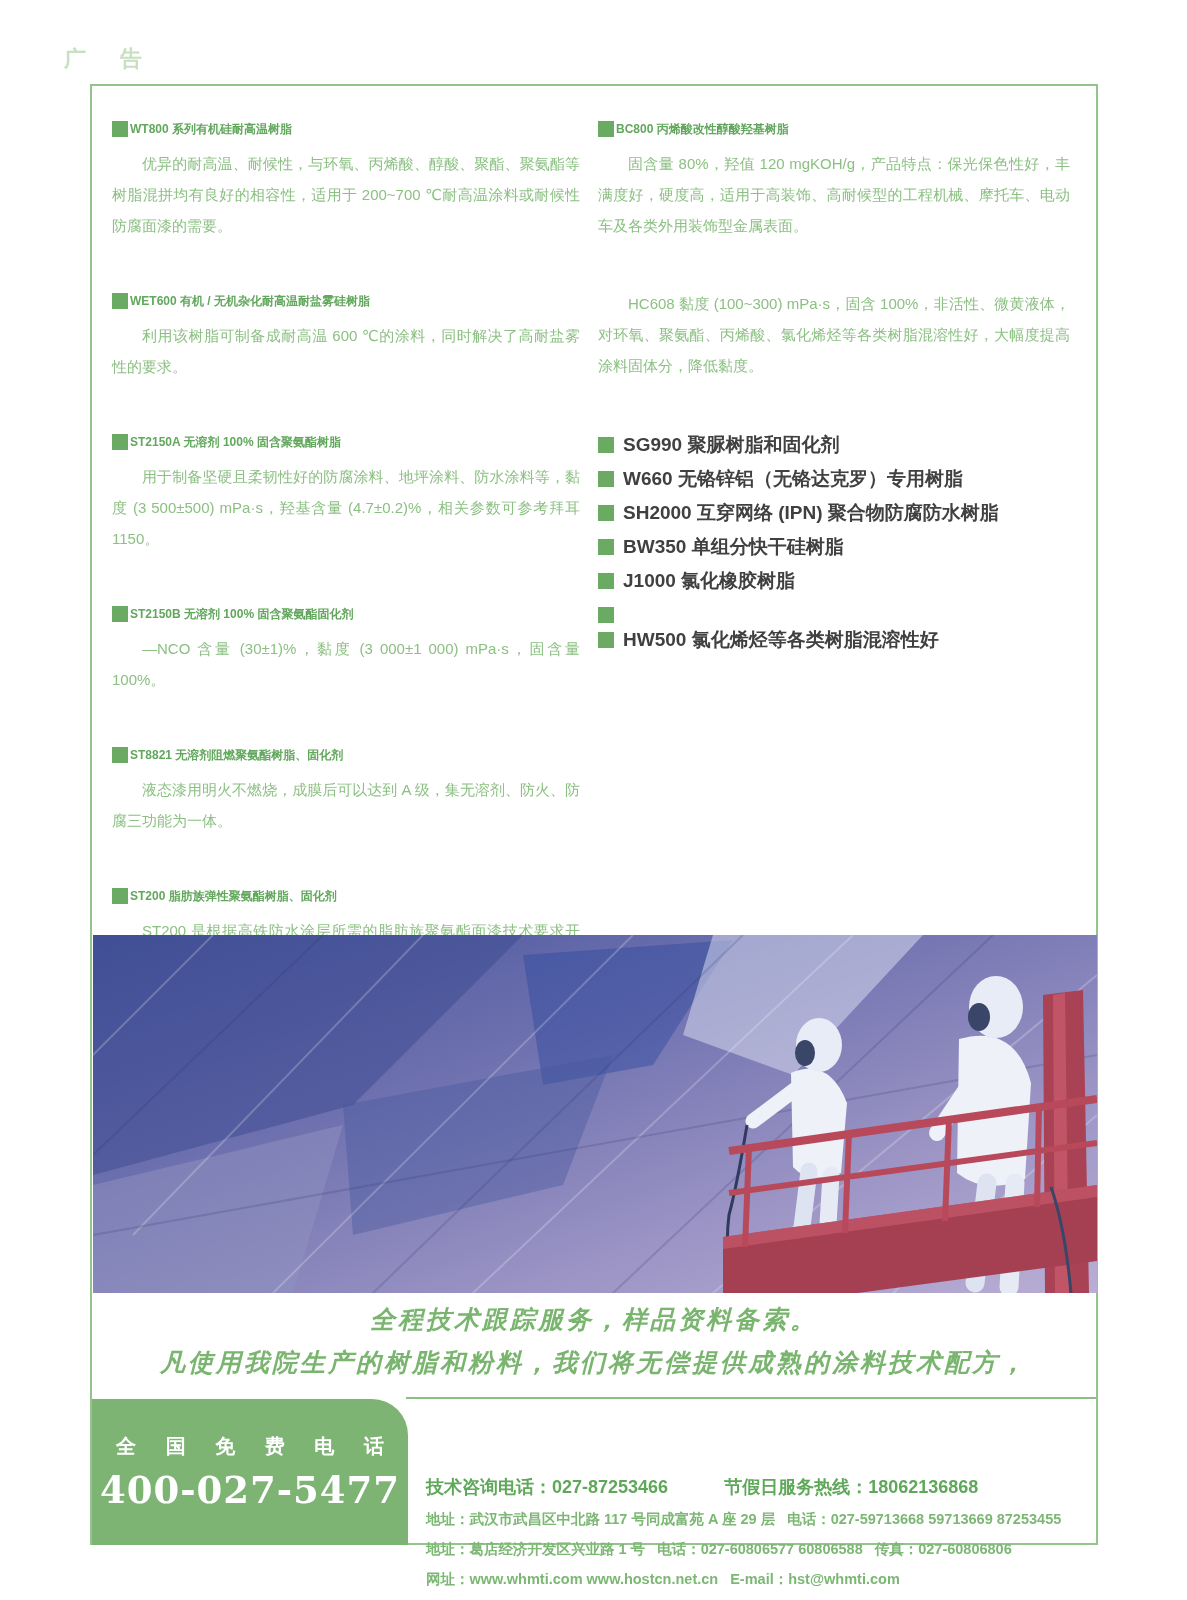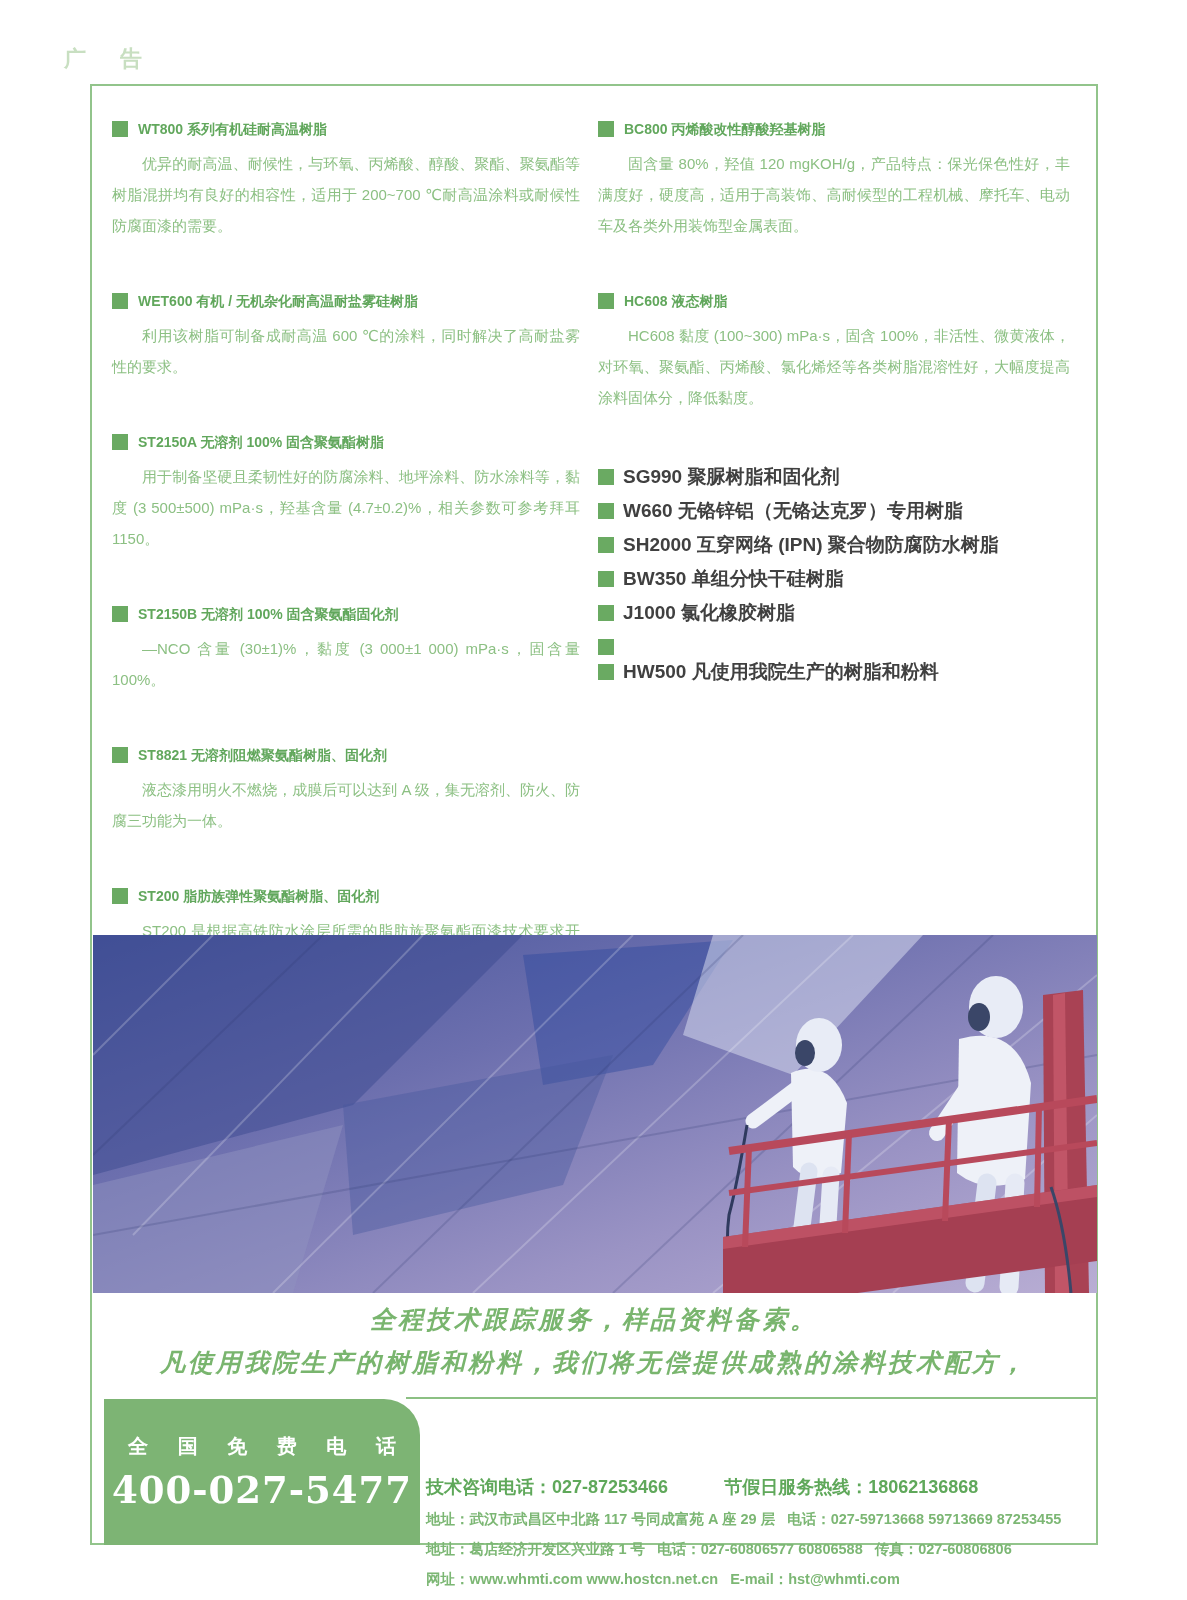--- a/index.html
+++ b/index.html
@@ -13,22 +13,22 @@
   }
   .frame{
     position:absolute;left:90px;top:84px;width:1008px;height:1461px;
     border:2px solid #92c48b;box-sizing:border-box;background:#ffffff;
   }
   .col{position:absolute;top:30px;}
   .col-left{left:20px;width:468px;}
   .col-right{left:506px;width:472px;}
   .section{margin-bottom:47px;}
   .sec-head{
-    display:flex;gap:10px;align-items:flex-start;
-    color:#61a75c;font-weight:bold;font-size:14px;line-height:27px;
+    display:flex;gap:2px;align-items:flex-start;
+    color:#61a75c;font-weight:bold;font-size:12px;line-height:27px;
   }
   .bullet{width:16px;height:16px;background:#6aaa62;flex:none;margin-top:5px;}
   .sec-body{
     margin:5px 0 0 0;color:#8cc083;font-size:15px;line-height:31px;
     text-align:justify;text-indent:2em;font-weight:500;
   }
   .plain-list .list-item{
     display:flex;gap:9px;align-items:flex-start;
     color:#404040;font-weight:bold;font-size:19px;line-height:34px;
   }
@@ -40,21 +40,21 @@
   .photo svg{display:block;width:100%;height:100%;}
   .slogan{
     position:absolute;left:0;top:1212px;width:100%;text-align:center;
     color:#79b56e;font-size:25px;font-weight:bold;font-style:italic;
     letter-spacing:3px;line-height:43px;font-family:"DejaVu Serif","Liberation Serif",serif;
   }
   .divider-line{
     position:absolute;left:314px;right:0;top:1311px;height:2px;background:#8cc083;
   }
   .phone-box{
-    position:absolute;left:12px;top:1313px;width:316px;height:146px;
+    position:absolute;left:0;top:1313px;width:316px;height:146px;
     background:#7db474;border-radius:0 36px 0 0;
     display:flex;flex-direction:column;align-items:center;justify-content:center;gap:8px;
   }
   .phone-box .free-label{
     color:#ffffff;font-size:20px;font-weight:bold;letter-spacing:12px;text-indent:12px;
   }
   .phone-box .number{
     color:#ffffff;font-size:37px;font-weight:bold;letter-spacing:1px;
     font-family:"DejaVu Serif","Liberation Serif",serif;
   }
@@ -125,24 +125,20 @@
       </div>
     <div class="col col-right" id="col-right">
         <div class="section">
           <div class="sec-head">
             <span class="bullet"></span>
             <span>BC800 丙烯酸改性醇酸羟基树脂</span>
           </div>
           <p class="sec-body">固含量 80%，羟值 120 mgKOH/g，产品特点：保光保色性好，丰满度好，硬度高，适用于高装饰、高耐候型的工程机械、摩托车、电动车及各类外用装饰型金属表面。</p>
         </div>
         <div class="section">
-          <div class="sec-head">
-            <span class="bullet"></span>
-            <span>HC608 液态树脂</span>
-          </div>
           <p class="sec-body">HC608 黏度 (100~300) mPa·s，固含 100%，非活性、微黄液体，对环氧、聚氨酯、丙烯酸、氯化烯烃等各类树脂混溶性好，大幅度提高涂料固体分，降低黏度。</p>
         </div>
         <div class="plain-list">
           <div class="list-item">
             <span class="bullet"></span>
             <span>SG990 聚脲树脂和固化剂</span>
           </div>
           <div class="list-item">
             <span class="bullet"></span>
             <span>W660 无铬锌铝（无铬达克罗）专用树脂</span>
@@ -157,21 +153,21 @@
           </div>
           <div class="list-item">
             <span class="bullet"></span>
             <span>J1000 氯化橡胶树脂</span>
           </div>
           <div class="list-item">
             <span class="bullet"></span>
           </div>
           <div class="list-item">
             <span class="bullet"></span>
-            <span>HW500 凡使用我院生产的树脂和粉料</span>
+            <span>HW500 氯化烯烃等各类树脂混溶性好</span>
           </div>
         </div>
       </div>
 
     <div class="photo">
       <svg viewBox="0 0 1004 358" preserveAspectRatio="none">
         <defs>
           <linearGradient id="hullGrad" x1="0" y1="0" x2="1" y2="1">
             <stop offset="0" stop-color="#45549b"></stop>
             <stop offset="0.35" stop-color="#6c6fae"></stop>

